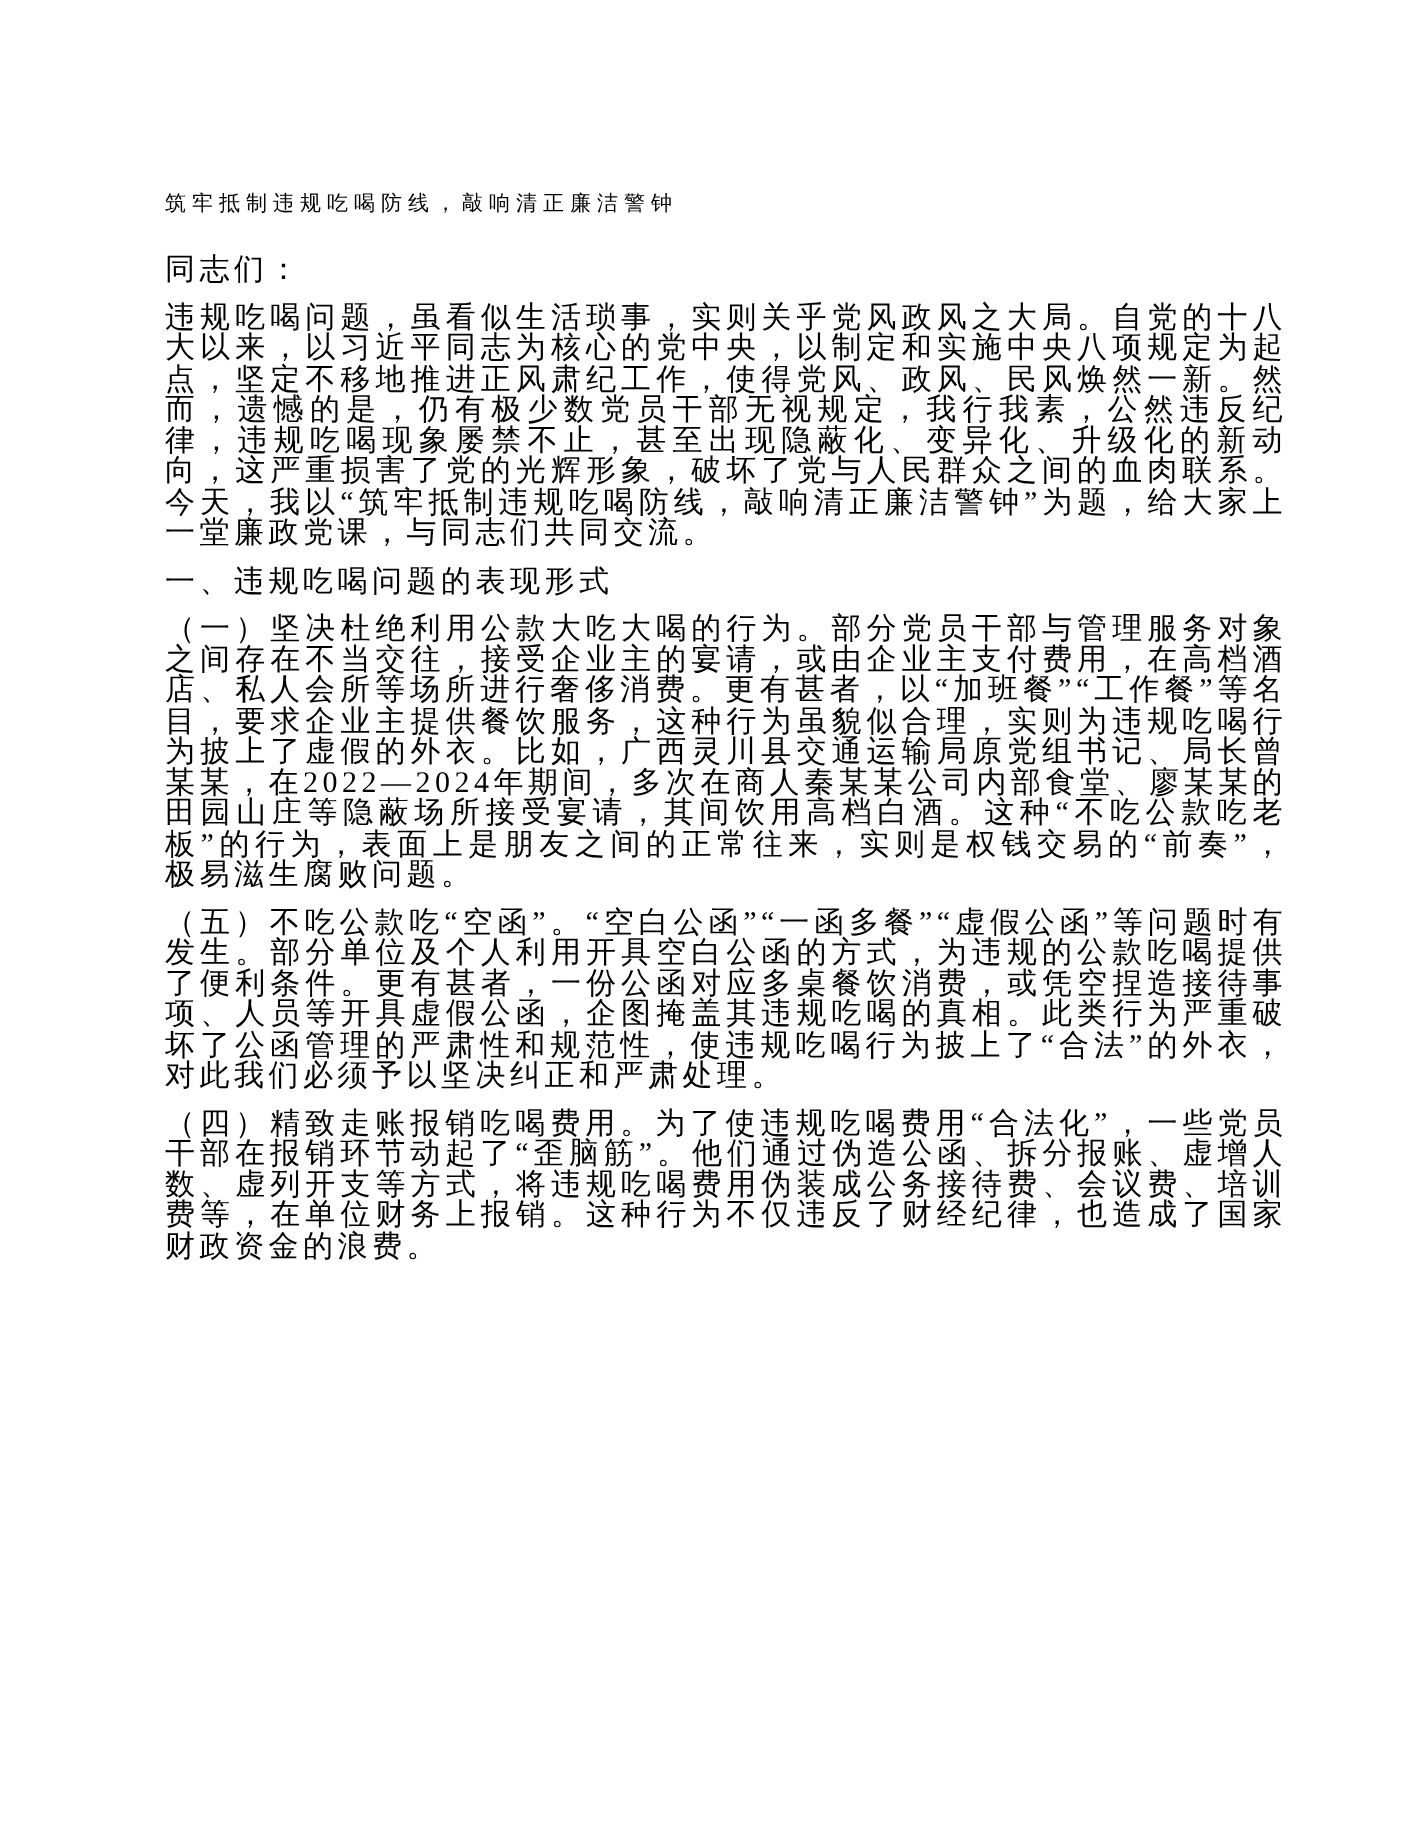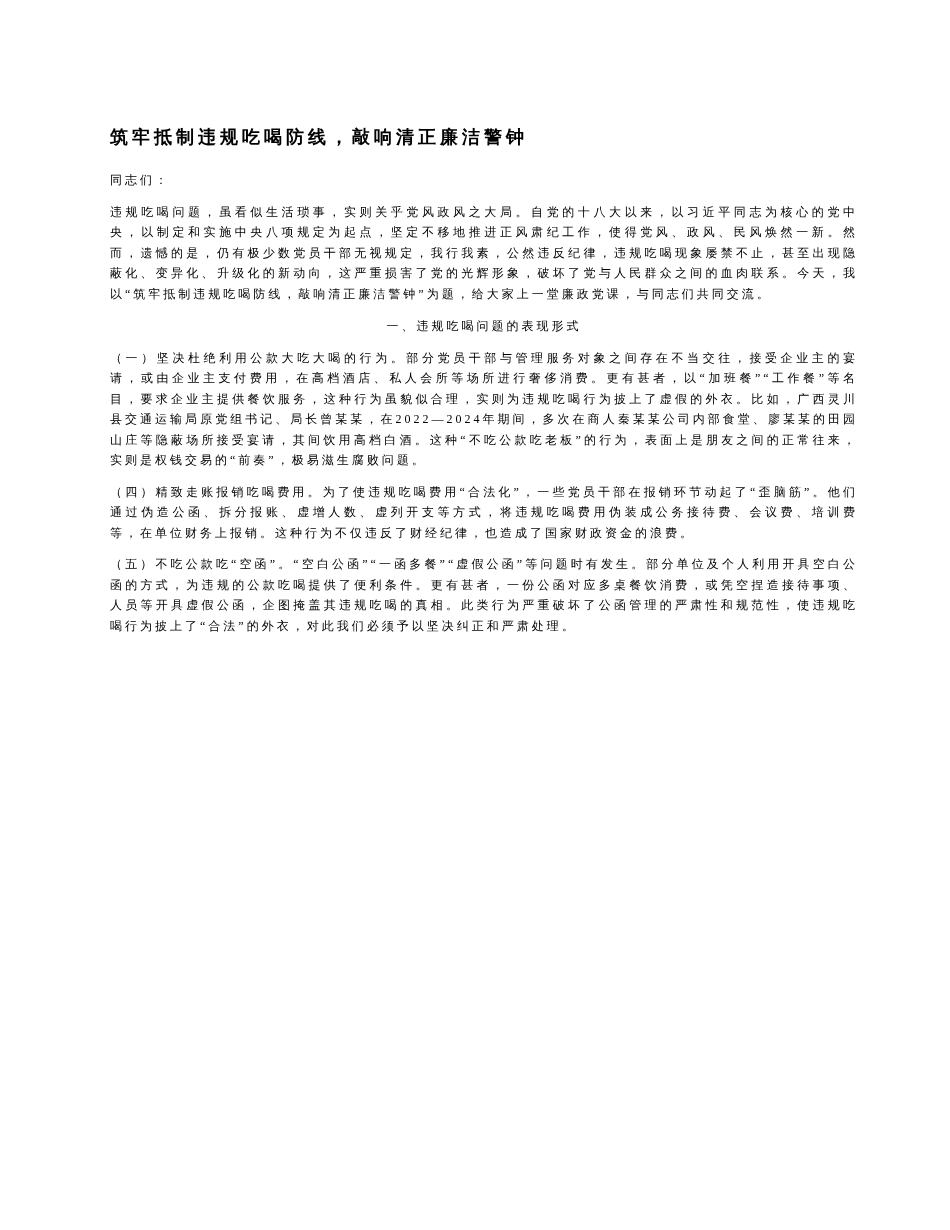--- a/index.html
+++ b/index.html
@@ -15,38 +15,38 @@
     font-family: "Liberation Serif", "DejaVu Serif", serif;
     color: #000000;
   }
   .page {
     position: absolute;
     left: 110px;
     top: 126px;
     width: 748px;
   }
   .doc-title {
-    font-size: 18px;
-    font-weight: 700;
+    font-size: 14px;
+    font-weight: 400;
     letter-spacing: 4px;
     line-height: 22px;
     margin: 0 0 22px 0;
   }
   .para {
-    font-size: 12px;
+    font-size: 20px;
     letter-spacing: 3px;
     line-height: 20.5px;
     text-align: justify;
     margin: 0 0 11px 0;
   }
   .salutation {
     text-align: left;
   }
   .section-heading {
-    text-align: center;
+    text-align: left;
     margin-top: 12px;
   }
 </style>
 </head>
 <body>
 
 <div class="page">
 
   <h1 class="doc-title">筑牢抵制违规吃喝防线，敲响清正廉洁警钟</h1>
 
@@ -54,18 +54,18 @@
 
   <p class="para">违规吃喝问题，虽看似生活琐事，实则关乎党风政风之大局。自党的十八大以来，以习近平同志为核心的党中央，以制定和实施中央八项规定为起点，坚定不移地推进正风肃纪工作，使得党风、政风、民风焕然一新。然而，遗憾的是，仍有极少数党员干部无视规定，我行我素，公然违反纪律，违规吃喝现象屡禁不止，甚至出现隐蔽化、变异化、升级化的新动向，这严重损害了党的光辉形象，破坏了党与人民群众之间的血肉联系。今天，我以“筑牢抵制违规吃喝防线，敲响清正廉洁警钟”为题，给大家上一堂廉政党课，与同志们共同交流。</p>
 
   <p class="para section-heading">一、违规吃喝问题的表现形式</p>
 
 
   <p class="para">（一）坚决杜绝利用公款大吃大喝的行为。部分党员干部与管理服务对象之间存在不当交往，接受企业主的宴请，或由企业主支付费用，在高档酒店、私人会所等场所进行奢侈消费。更有甚者，以“加班餐”“工作餐”等名目，要求企业主提供餐饮服务，这种行为虽貌似合理，实则为违规吃喝行为披上了虚假的外衣。比如，广西灵川县交通运输局原党组书记、局长曾某某，在2022—2024年期间，多次在商人秦某某公司内部食堂、廖某某的田园山庄等隐蔽场所接受宴请，其间饮用高档白酒。这种“不吃公款吃老板”的行为，表面上是朋友之间的正常往来，实则是权钱交易的“前奏”，极易滋生腐败问题。</p>
 
 
 
+  <p class="para">（五）不吃公款吃“空函”。“空白公函”“一函多餐”“虚假公函”等问题时有发生。部分单位及个人利用开具空白公函的方式，为违规的公款吃喝提供了便利条件。更有甚者，一份公函对应多桌餐饮消费，或凭空捏造接待事项、人员等开具虚假公函，企图掩盖其违规吃喝的真相。此类行为严重破坏了公函管理的严肃性和规范性，使违规吃喝行为披上了“合法”的外衣，对此我们必须予以坚决纠正和严肃处理。</p>
+
   <p class="para">（四）精致走账报销吃喝费用。为了使违规吃喝费用“合法化”，一些党员干部在报销环节动起了“歪脑筋”。他们通过伪造公函、拆分报账、虚增人数、虚列开支等方式，将违规吃喝费用伪装成公务接待费、会议费、培训费等，在单位财务上报销。这种行为不仅违反了财经纪律，也造成了国家财政资金的浪费。</p>
-
-  <p class="para">（五）不吃公款吃“空函”。“空白公函”“一函多餐”“虚假公函”等问题时有发生。部分单位及个人利用开具空白公函的方式，为违规的公款吃喝提供了便利条件。更有甚者，一份公函对应多桌餐饮消费，或凭空捏造接待事项、人员等开具虚假公函，企图掩盖其违规吃喝的真相。此类行为严重破坏了公函管理的严肃性和规范性，使违规吃喝行为披上了“合法”的外衣，对此我们必须予以坚决纠正和严肃处理。</p>
 
 
 </div>
 
 </body></html>

